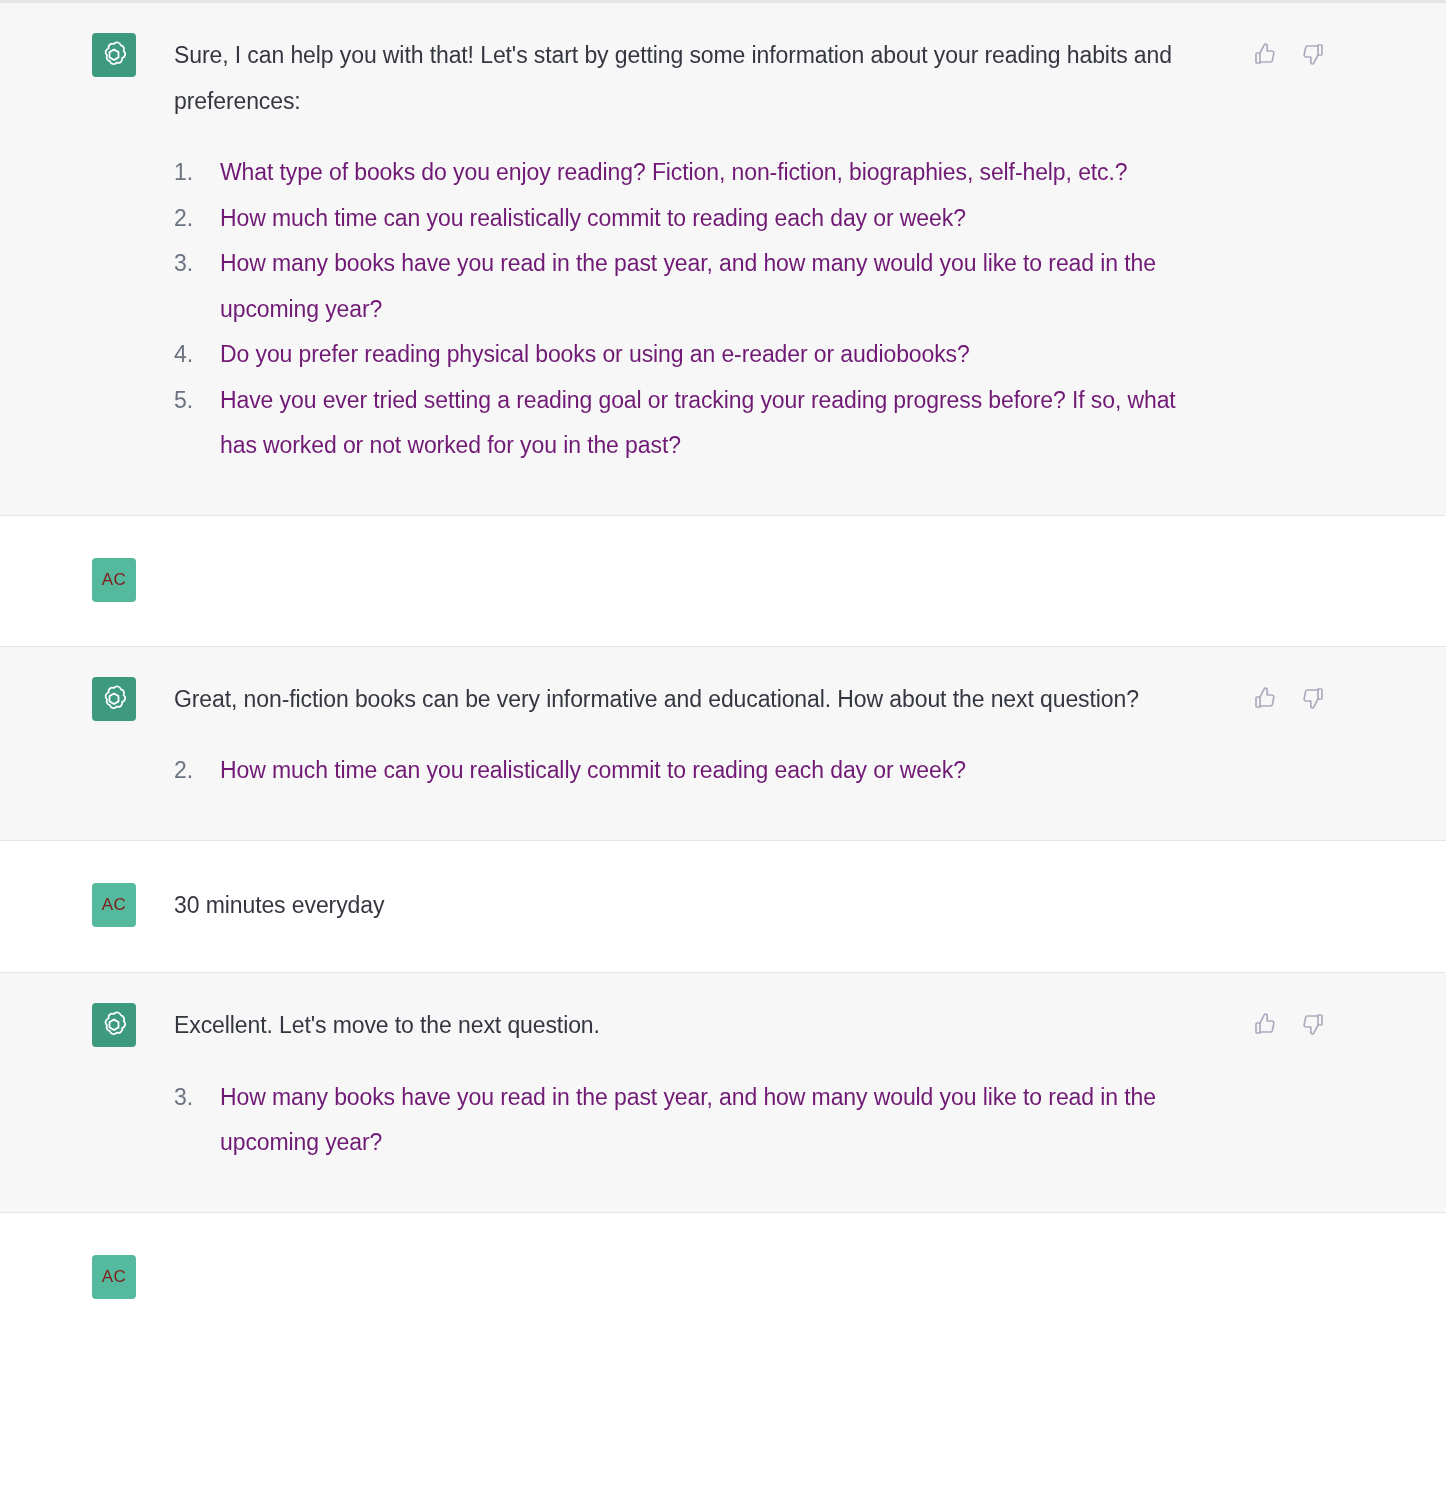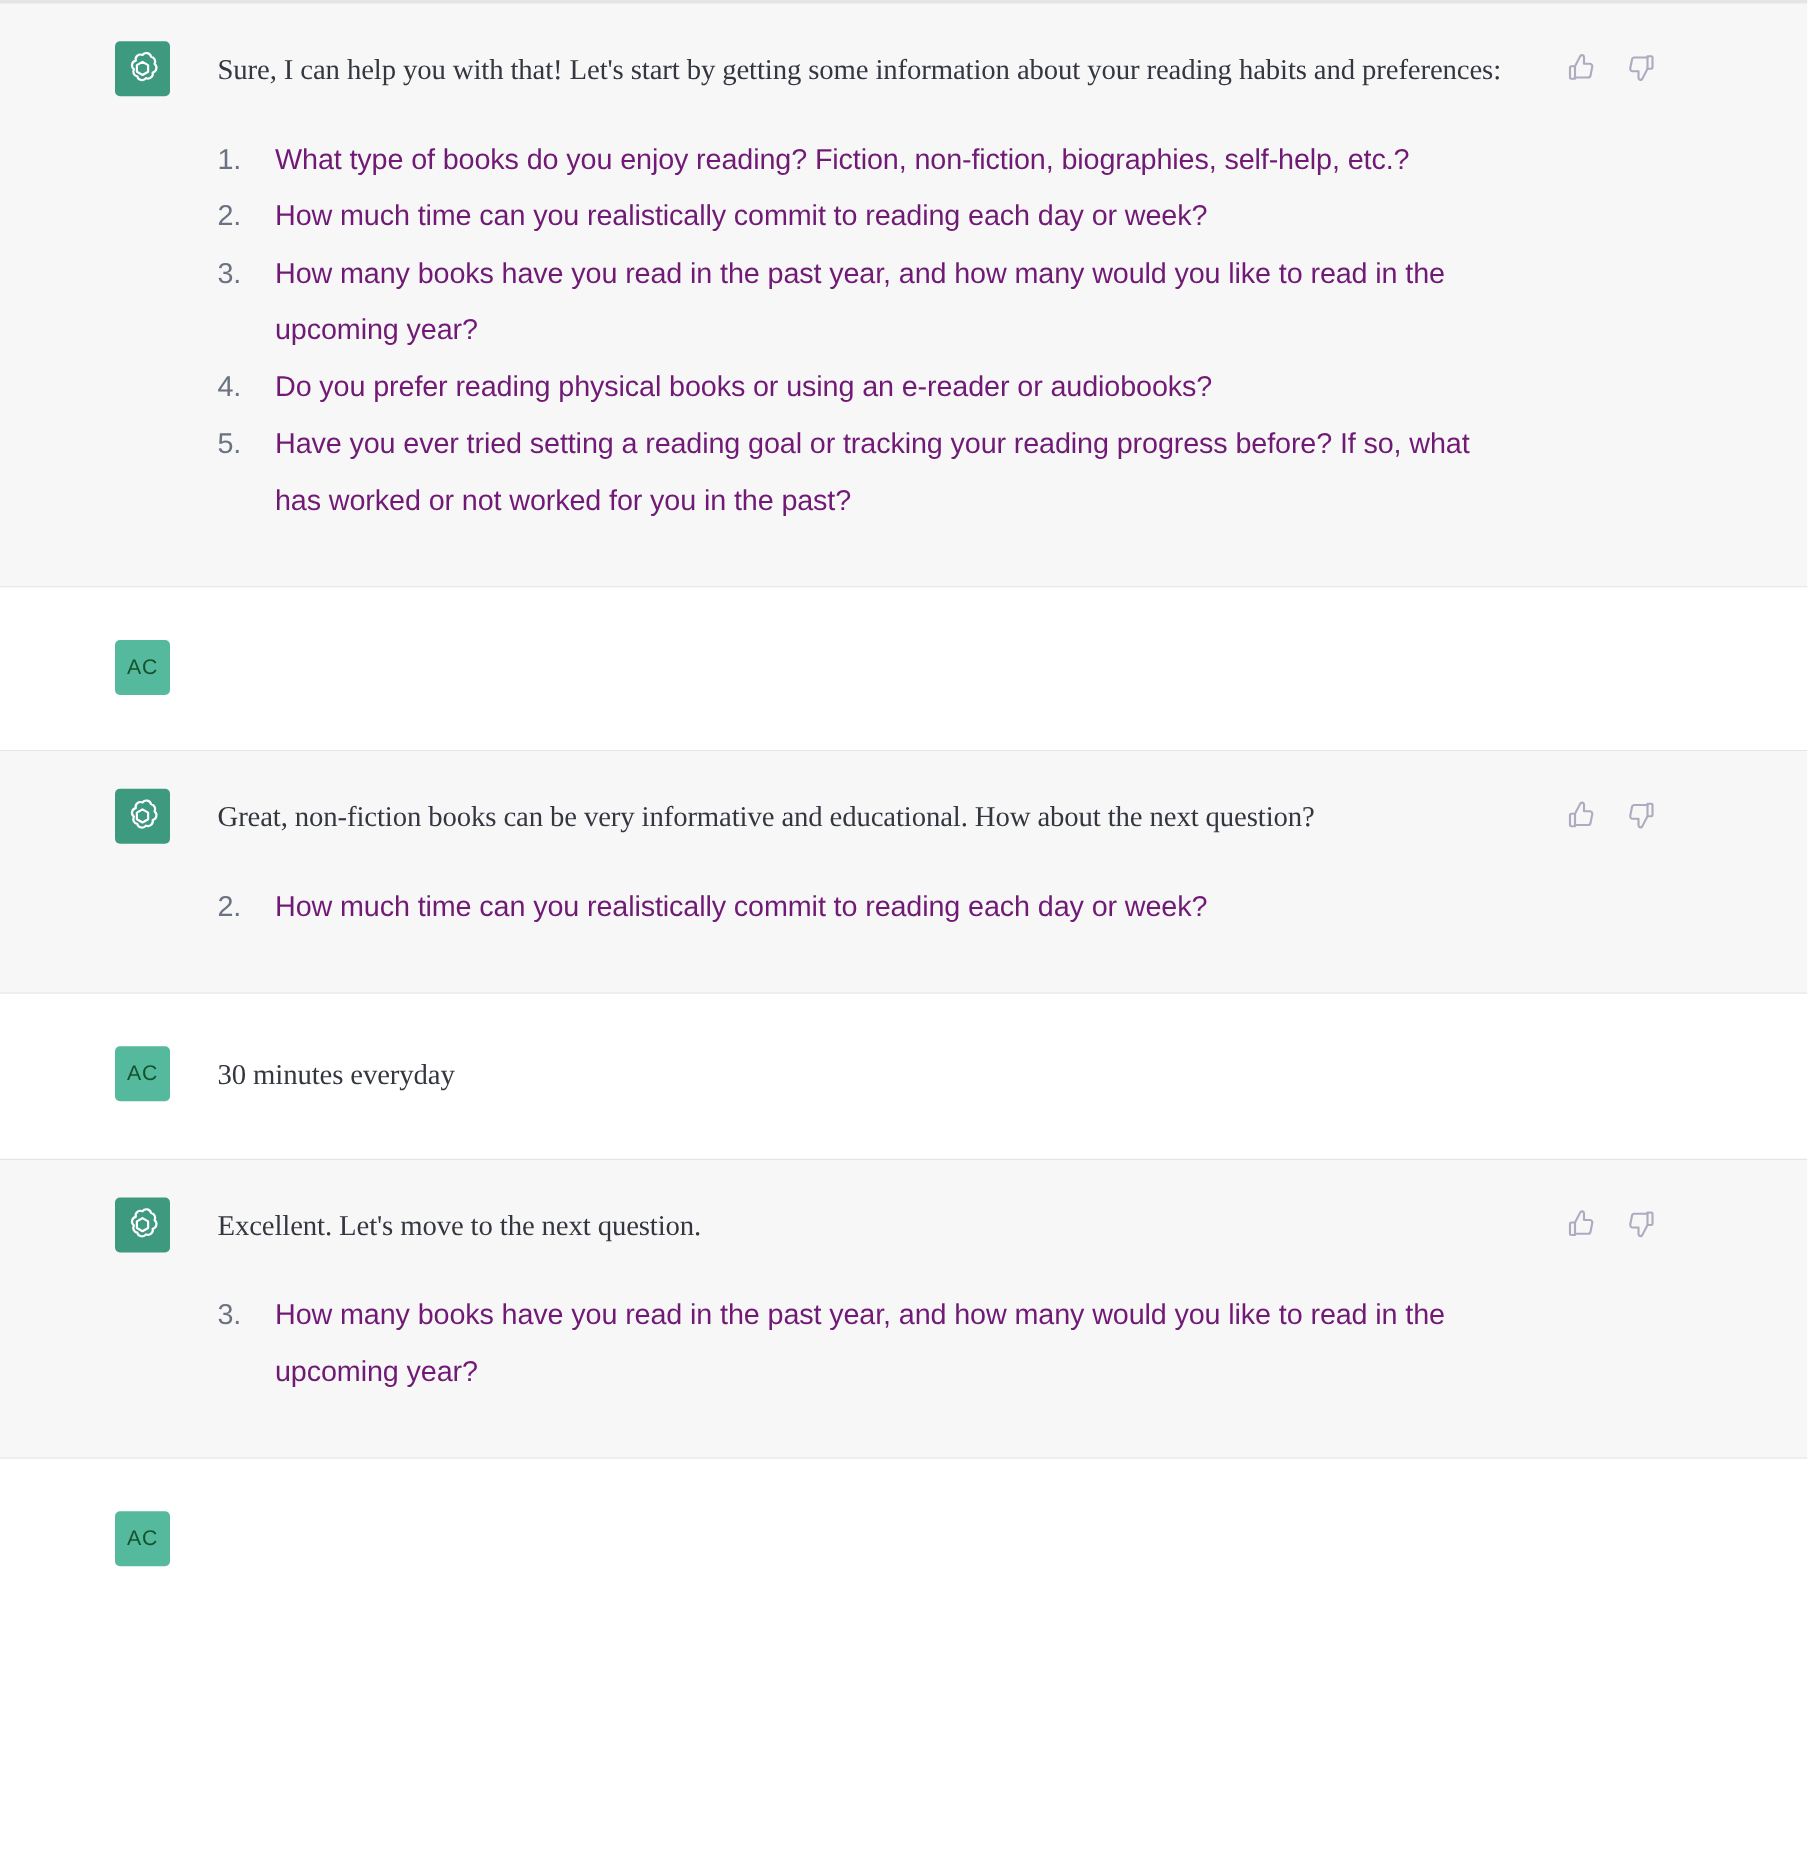--- a/index.html
+++ b/index.html
@@ -45,37 +45,37 @@
     border-radius: 4px;
     display: flex;
     align-items: center;
     justify-content: center;
     overflow: hidden;
   }
   .avatar.bot  { background: #3e9a7e; }
   .avatar.user { background: #53b architecture; }
   .avatar.user { background: #55b99d; }
   .avatar .initials {
-    color: #14532d;
+    color: #7f1d1d;
     font-size: 17px;
     letter-spacing: 0.5px;
     font-family: "Liberation Sans", sans-serif;
   }
   .avatar svg { display: block; }
 
   
   .body {
     margin-left: 38px;
     max-width: 1035px;
     color: #353740;
     font-size: 23px;
     line-height: 1.98;
     letter-spacing: -0.1px;
   }
-  .body p { margin: 0; font-family: Liberation Serif, serif; }
+  .body p { margin: 0; }
   .body p + .ol-wrap { margin-top: 26px; }
 
   ol.num-list {
     margin: 0;
     padding: 0;
     list-style: none;
   }
   ol.num-list > li {
     display: flex;
     align-items: flex-start;

